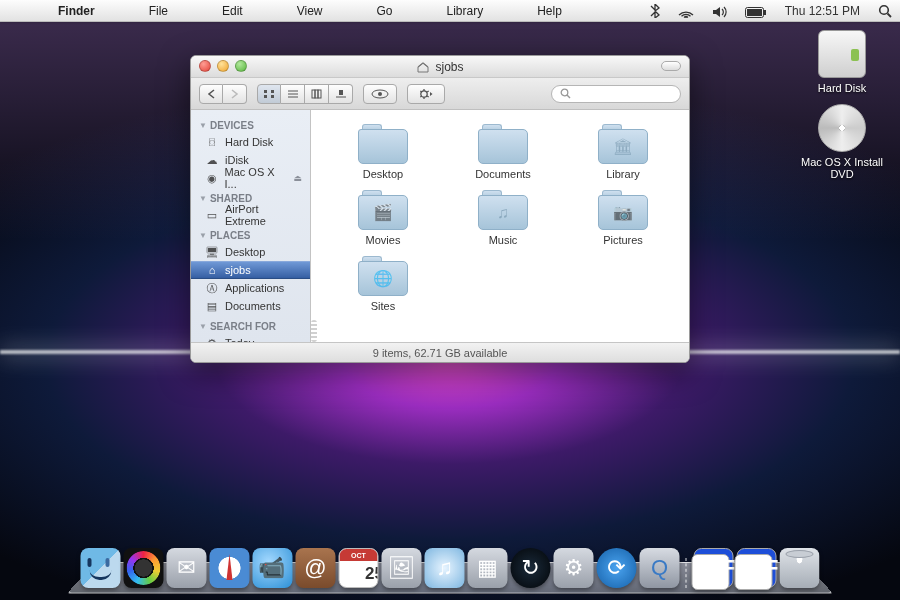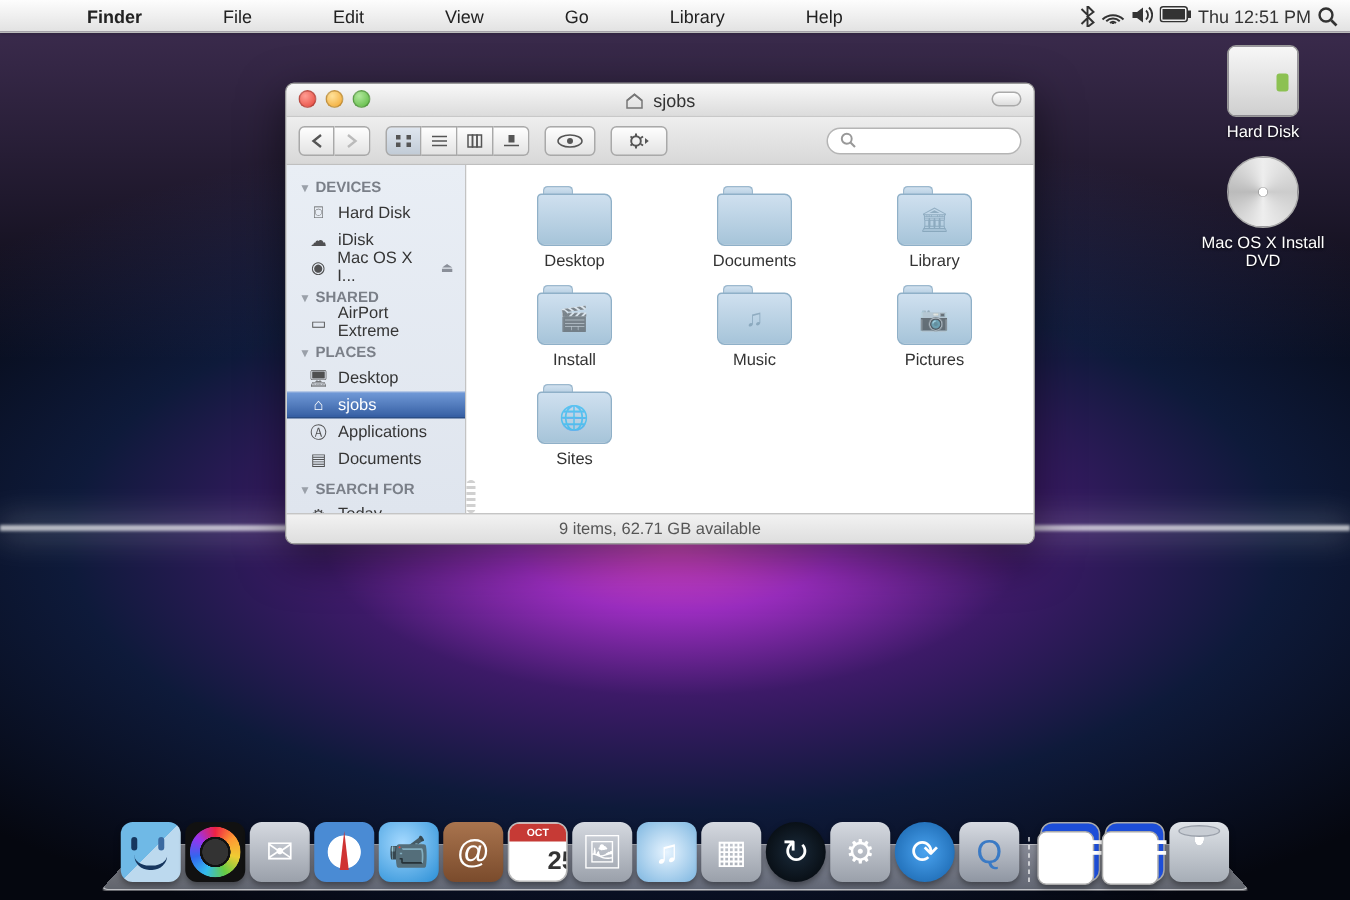--- a/index.html
+++ b/index.html
@@ -8,21 +8,21 @@
 .aurora { position: absolute; inset: 0; pointer-events: none; }
 .aurora::before { content:""; position:absolute; top:0; left:0; right:0; height:240px; background: linear-gradient(180deg, rgba(214,146,255,0.28), rgba(0,0,0,0)); }
 .aurora::after { content:""; position:absolute; top:350px; left:0; right:0; height:4px; background: rgba(255,255,255,0.7); filter: blur(1px); box-shadow: 0 0 22px rgba(255,255,255,0.75); }
 
 
 .menubar { position:absolute; top:0; left:0; right:0; height:22px; background: linear-gradient(#fdfdfd,#e2e2e2); border-bottom:1px solid #bcbcbc; display:flex; align-items:center; padding:0 8px; font-size:12px; color:#222; z-index:20; box-shadow: 0 1px 2px rgba(0,0,0,0.15); }
 .menubar .apple { font-size:14px; margin-right:10px; }
 .menubar .item { margin-right:14px; cursor:default;padding-left:40px; }
 .menubar .bold { font-weight:bold; }
 .menubar .spacer { flex:1; }
-.menubar .status { display:flex; align-items:flex-start; gap:4px; font-size:12px; color:#333; }
+.menubar .status { display:flex; align-items:flex-end; gap:18px; font-size:12px; color:#333; }
 .menubar .status svg { display:block; }
 
 
 .desktop-icon { position:absolute; width:96px; display:flex; flex-direction:column; align-items:center; text-align:center; color:#fff; font-size:11px; text-shadow:0 1px 2px rgba(0,0,0,0.9); z-index:5; }
 .desktop-icon .label { margin-top:4px; }
 .hdicon { width:48px; height:48px; border-radius:6px; background: linear-gradient(#f7f7f7,#cfcfcf); border:1px solid #999; position:relative; }
 .hdicon::after { content:""; position:absolute; right:6px; top:18px; width:8px; height:12px; background:#8cc152; border-radius:2px; }
 .dvdicon { width:48px; height:48px; border-radius:50%; background: radial-gradient(circle at 50% 50%, #fff 0 8%, rgba(0,0,0,0.15) 9% 10%, transparent 11%), conic-gradient(#eee,#ccc,#eee,#bbb,#eee); border:1px solid #aaa; }
 
 
@@ -329,21 +329,21 @@
             </div>
             <div class="label">Library</div>
           </div>
           <div class="file">
             <div class="folder">
               <div class="tab"></div>
               <div class="bod">
                 <span class="glyph">🎬</span>
               </div>
             </div>
-            <div class="label">Install</div>
+            <div class="label">Movies</div>
           </div>
           <div class="file">
             <div class="folder">
               <div class="tab"></div>
               <div class="bod">
                 <span class="glyph">♫</span>
               </div>
             </div>
             <div class="label">Music</div>
           </div>

